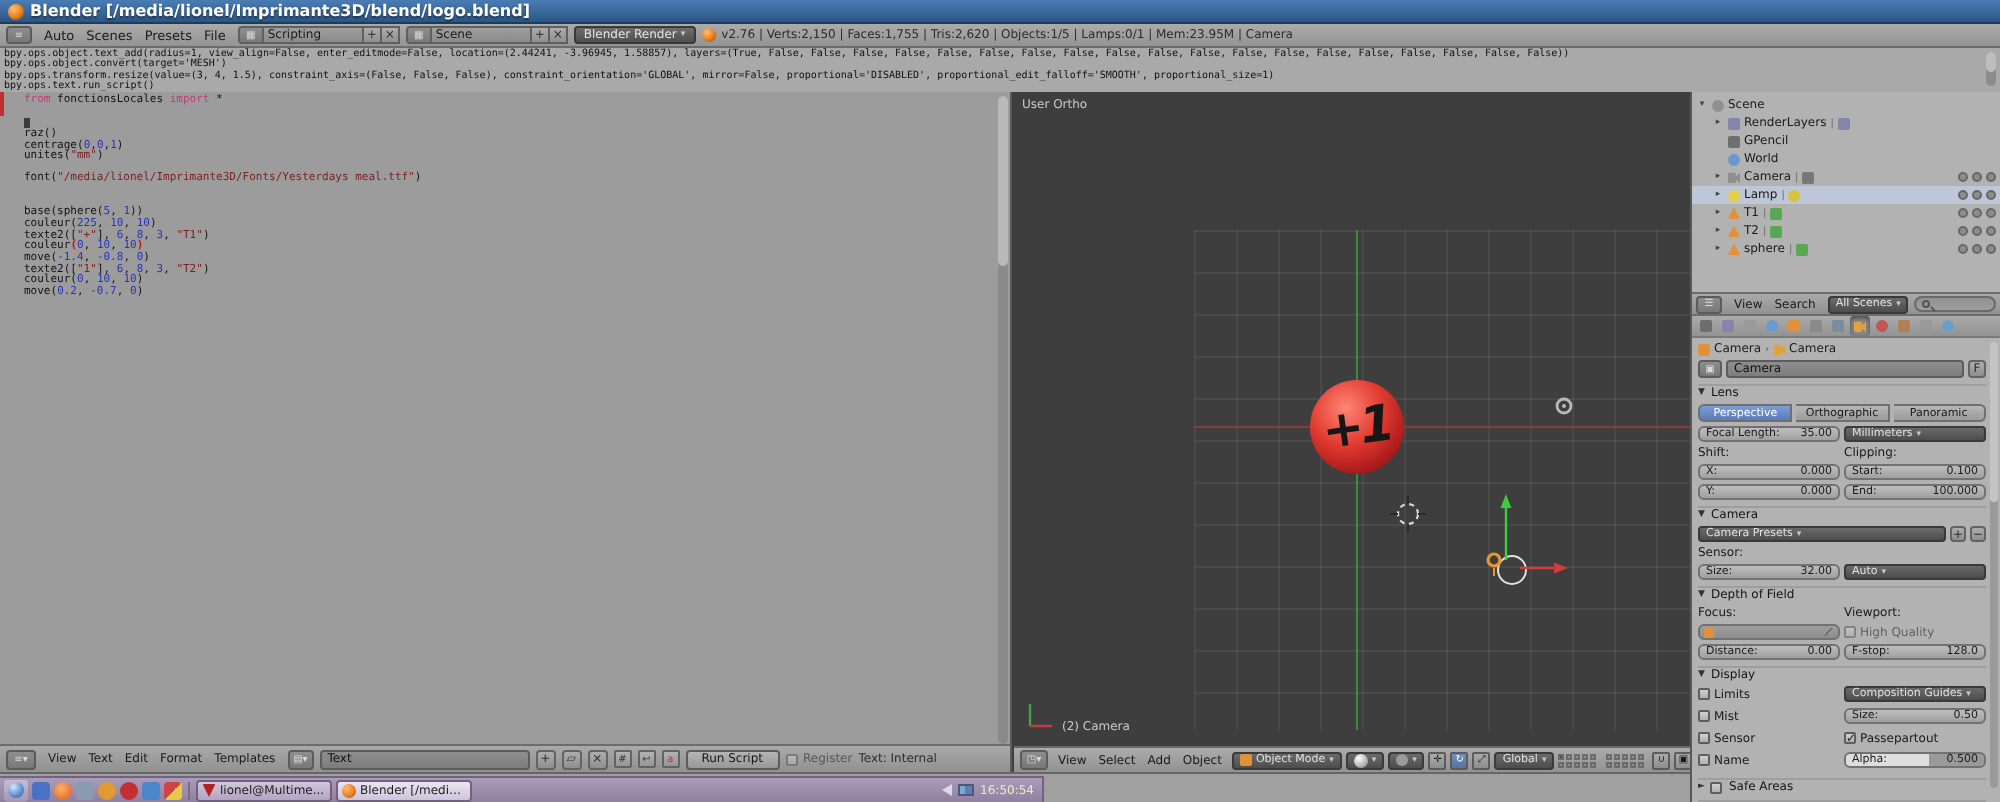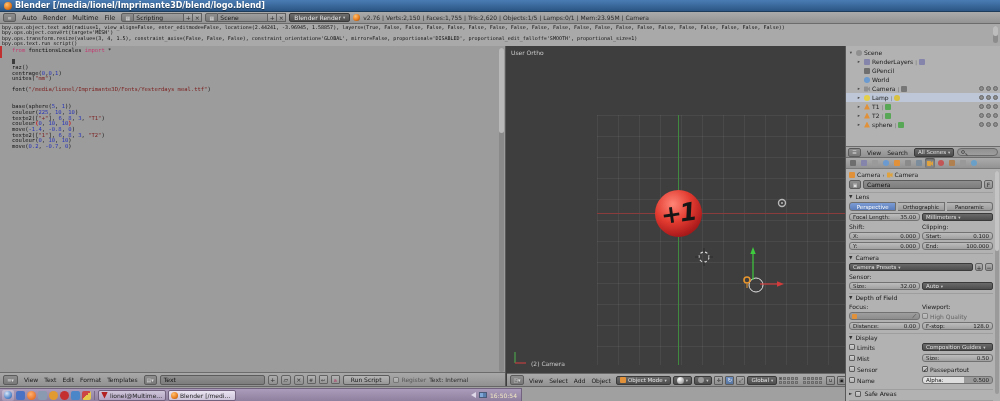--- a/index.html
+++ b/index.html
@@ -204,22 +204,22 @@
 
   <div class="titlebar">
     <span class="blender-badge"></span>
     <span class="title-text">Blender [/media/lionel/Imprimante3D/blend/logo.blend]</span>
   </div>
 
   <div class="infobar">
     <span class="icon-box" style="width:13px;height:9px">≡</span>
     <span style="display:flex">
         <span class="menu-item">Auto</span>
-        <span class="menu-item">Render</span>
-        <span class="menu-item">Multime</span>
+        <span class="menu-item">Scenes</span>
+        <span class="menu-item">Presets</span>
         <span class="menu-item">File</span>
       </span>
     <span class="selector">
       <span class="sel-icon">▦</span>
       <span class="sel-field">Scripting</span>
       <span class="sel-btn">+</span>
       <span class="sel-btn">×</span>
     </span>
     <span class="selector">
       <span class="sel-icon">▦</span>

